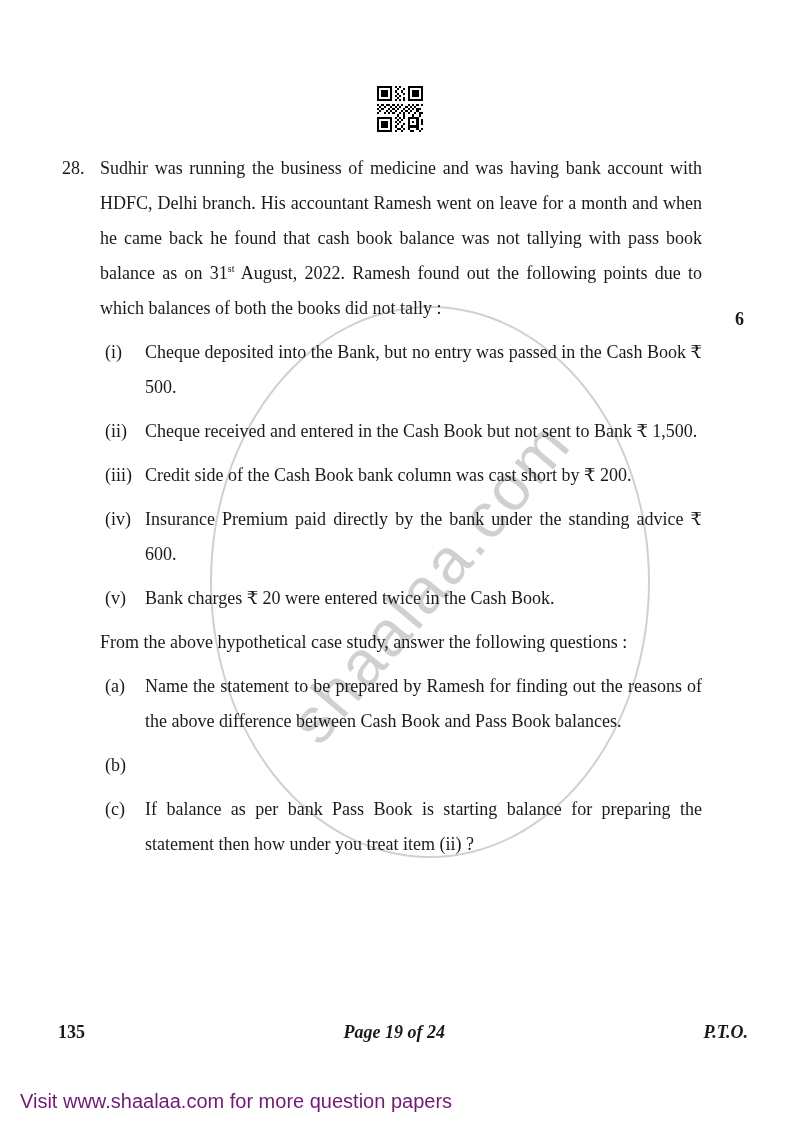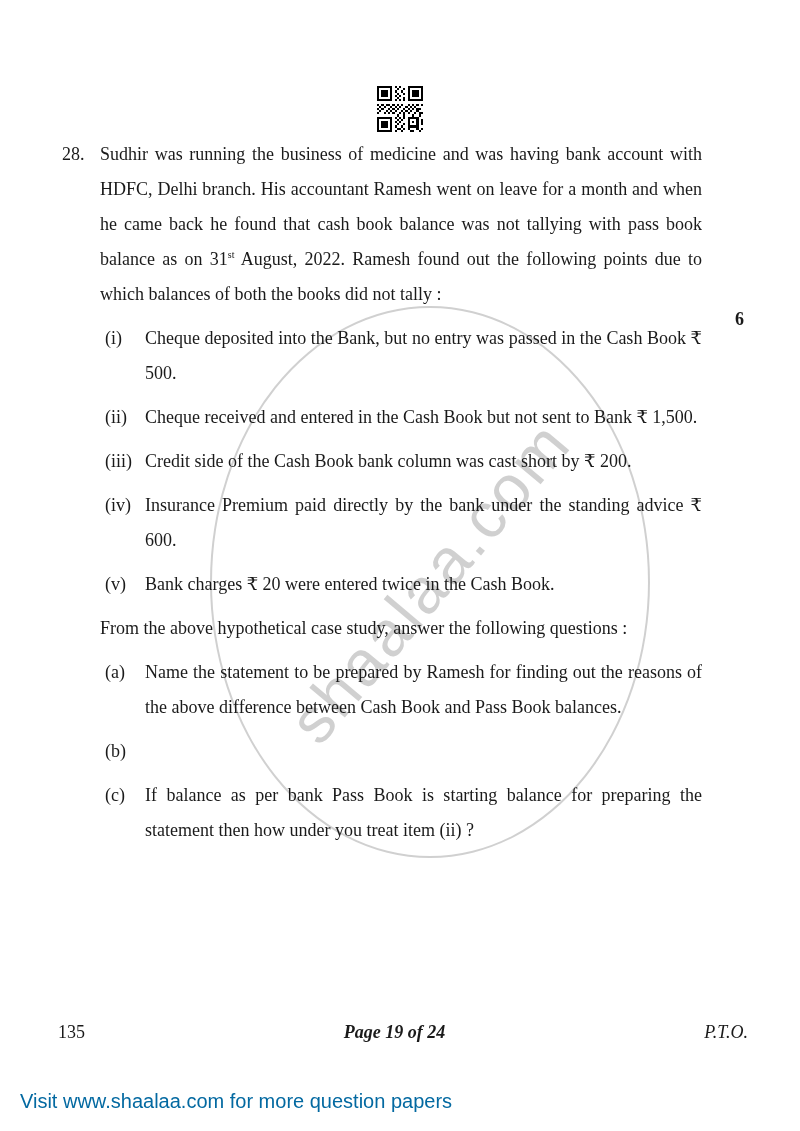--- a/index.html
+++ b/index.html
@@ -4,45 +4,45 @@
 <style>
   html,body { margin:0; padding:0; background:#e9e9e9; }
   .page {
     position:relative; width:800px; height:1131px; margin:0 auto;
     background:#ffffff; overflow:hidden;
     font-family:"Liberation Serif","DejaVu Serif",serif; color:#1a1a1a;
   }
   .qr-wrap { padding-top:86px; text-align:center; position:relative; z-index:2; }
   .qr-wrap svg { width:46px; height:46px; shape-rendering:crispEdges; }
 
-  .content { margin:1px 98px 0 62px; font-size:18px; line-height:35px; position:relative; z-index:2; }
+  .content { margin:15px 98px 0 62px; font-size:18px; line-height:35px; position:relative; z-index:2; }
   .q-row { display:flex; }
   .q-num { width:38px; flex:none; }
   .q-body { flex:1; text-align:justify; }
   sup { font-size:10px; line-height:0; vertical-align:super; }
 
   .item { display:flex; margin-top:9px; padding-left:43px; }
   .item-label { width:40px; flex:none; }
   .item-text { flex:1; text-align:justify; }
   .followup { margin-top:9px; padding-left:38px; text-align:justify; }
 
   .marks { position:absolute; top:309px; right:56px; font-weight:bold; font-size:18px; z-index:2; }
 
   .footer {
     position:absolute; left:58px; right:52px; top:1010px;
     display:flex; align-items:baseline; font-size:18px; z-index:2;
   }
-  .footer-left { font-weight:normal; }
+  .footer-left { font-weight:bold; }
   .footer-center { flex:1; text-align:center; font-weight:bold; font-style:italic;margin-top:12px; }
-  .footer-right { font-weight:normal; font-style:italic; }
+  .footer-right { font-weight:bold; font-style:italic; }
 
   .bottom-bar {
     position:absolute; left:20px; top:1090px; z-index:2;
     font-family:"Liberation Sans","DejaVu Sans",sans-serif;
-    font-size:20px; color:#0369a1;
+    font-size:20px; color:#701a75;
   }
 
   .watermark { position:absolute; left:210px; top:306px; width:440px; height:552px; z-index:1; pointer-events:none; }
   .watermark-ellipse {
     width:100%; height:100%; box-sizing:border-box;
     border:2px solid rgba(120,120,120,0.35); border-radius:50%;
     display:flex; align-items:center; justify-content:center;
   }
   .watermark-text {
     transform:rotate(-50deg); transform-origin:center;

